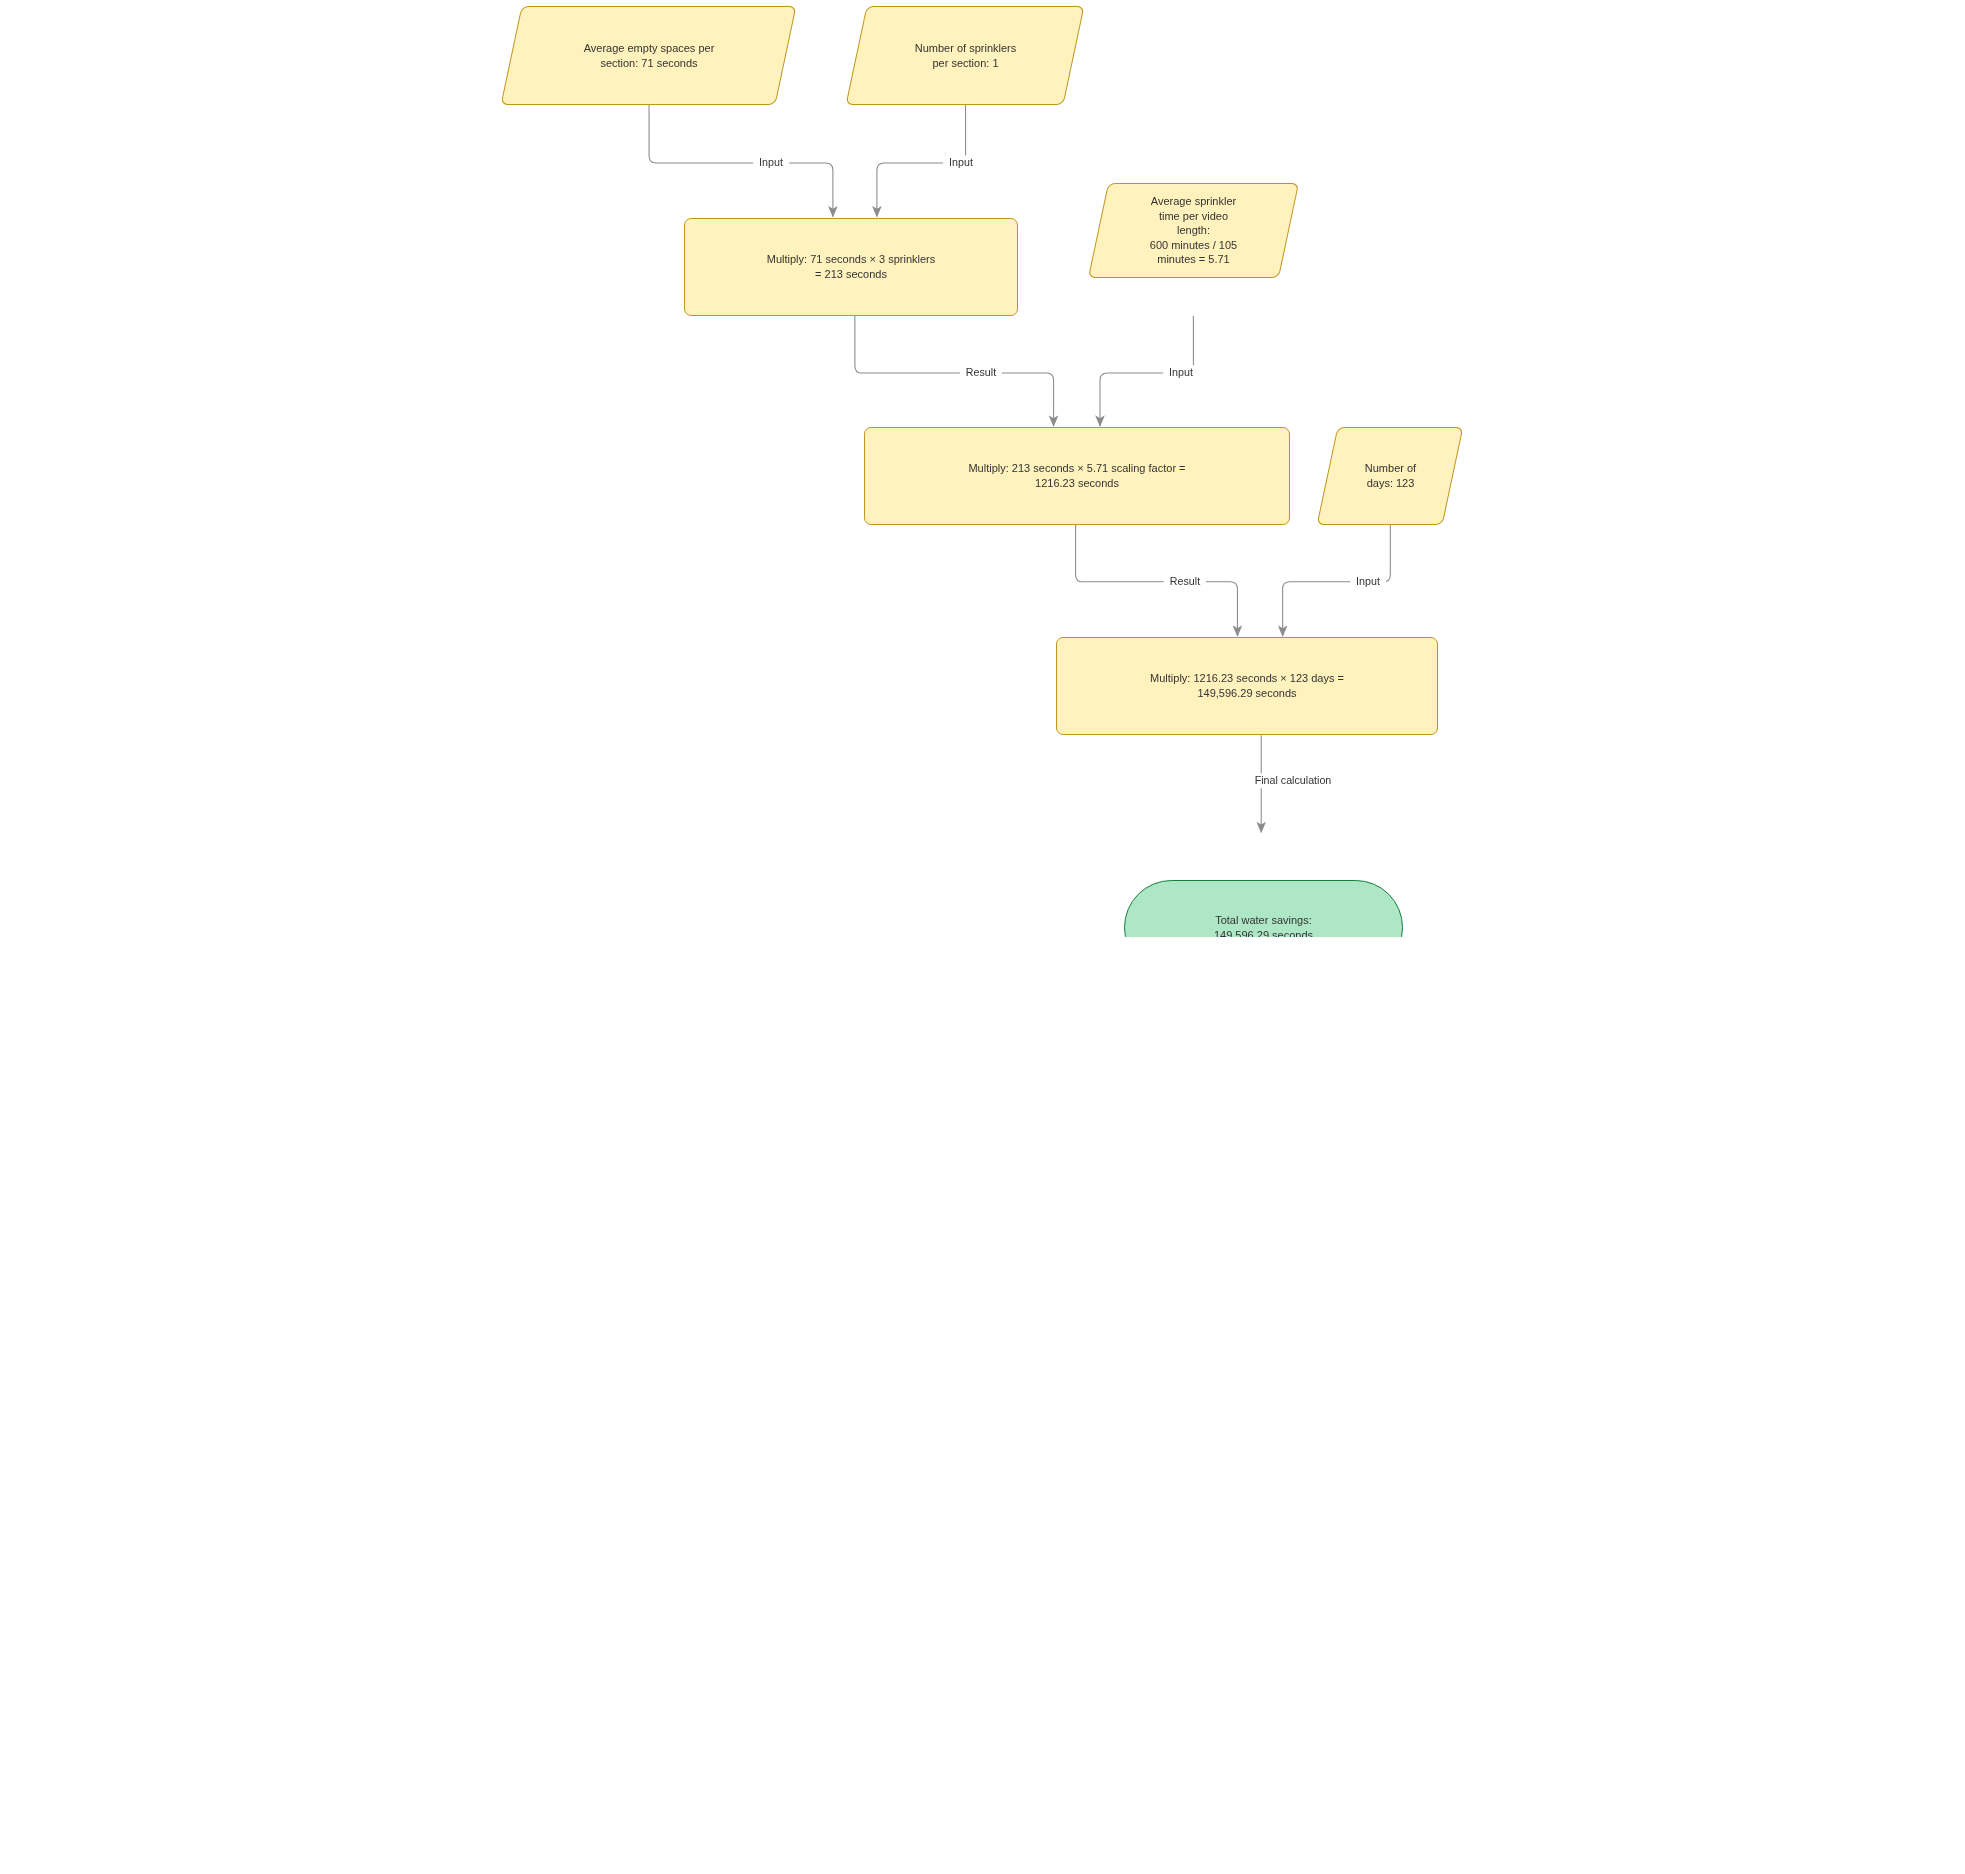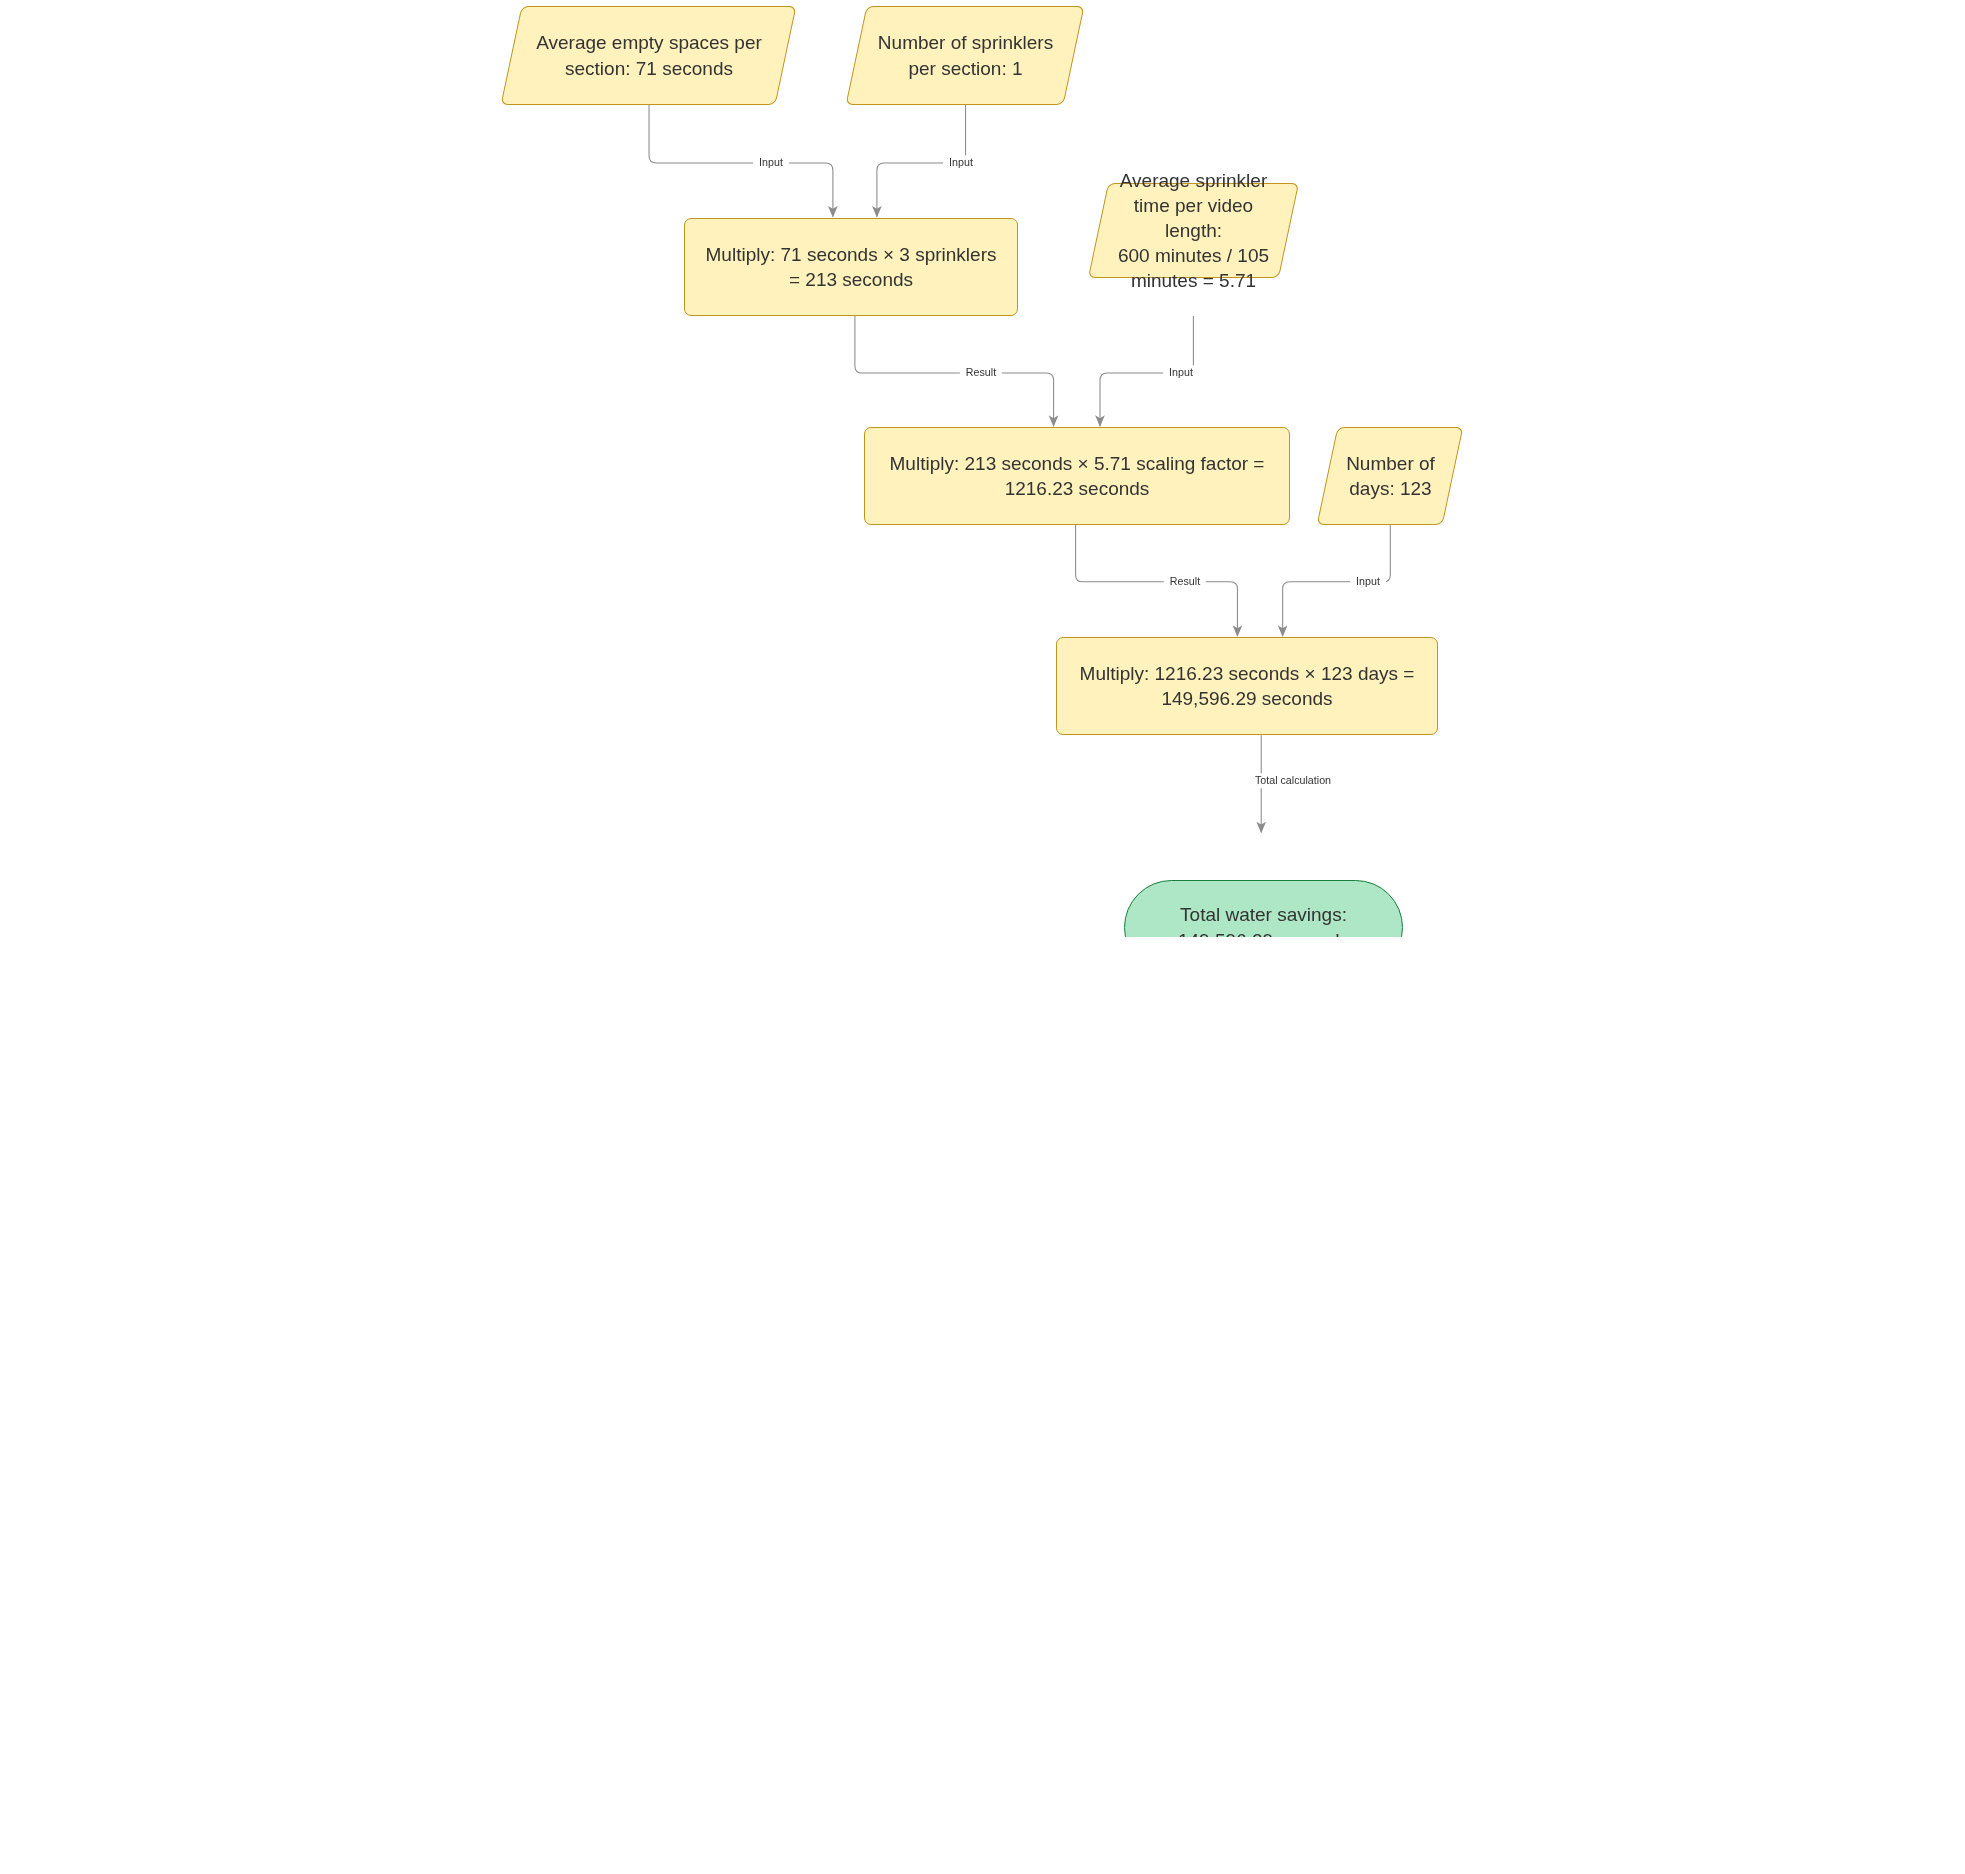--- a/index.html
+++ b/index.html
@@ -62,21 +62,21 @@
   .node.stadium .shape {
     background: var(--result-fill);
     border-color: var(--result-stroke);
     border-radius: 49px;
   }
   .node .node-text {
     position: relative;
     width: 100%;
     padding: 0 10.7px;
     text-align: center;
-    font-size: 19px;
+    font-size: 11px;
     line-height: 1.32;
     white-space: pre-line;
     color: var(--text);
   }
   .edge-label {
     position: absolute;
     transform: translate(-50%, -50%);
     background: #ffffff;
     padding: 1.8px 6px;
     font-size: 10.7px;
@@ -105,21 +105,21 @@
     <path class="edge" marker-end="url(#arrow)" d="M1511,882 L1511,966 Q1511,978 1499,978 L1342,978 Q1330,978 1330,990 L1330,1069"></path>
     <path class="edge" marker-end="url(#arrow)" d="M1294,1236 L1294,1399"></path>
   </svg>
 
   <div class="edge-label" style="left:248px; top:163px;">Input</div>
   <div class="edge-label" style="left:438px; top:163px;">Input</div>
   <div class="edge-label" style="left:458px; top:373px;">Result</div>
   <div class="edge-label" style="left:658px; top:373px;">Input</div>
   <div class="edge-label" style="left:662px; top:582px;">Result</div>
   <div class="edge-label" style="left:845px; top:582px;">Input</div>
-  <div class="edge-label" style="left:770px; top:781px;">Total calculation</div>
+  <div class="edge-label" style="left:770px; top:781px;">Final calculation</div>
 
   <div class="node para" style="left:9px; top:6px; width:298px; height:99px;">
     <div class="shape" style="left:11.3px; right:11.3px;"></div>
     <div class="node-text">Average empty spaces per
 section: 71 seconds</div>
   </div>
 
   <div class="node para" style="left:354px; top:6px; width:241px; height:99px;">
     <div class="shape" style="left:11.3px; right:11.3px;"></div>
     <div class="node-text">Number of sprinklers

